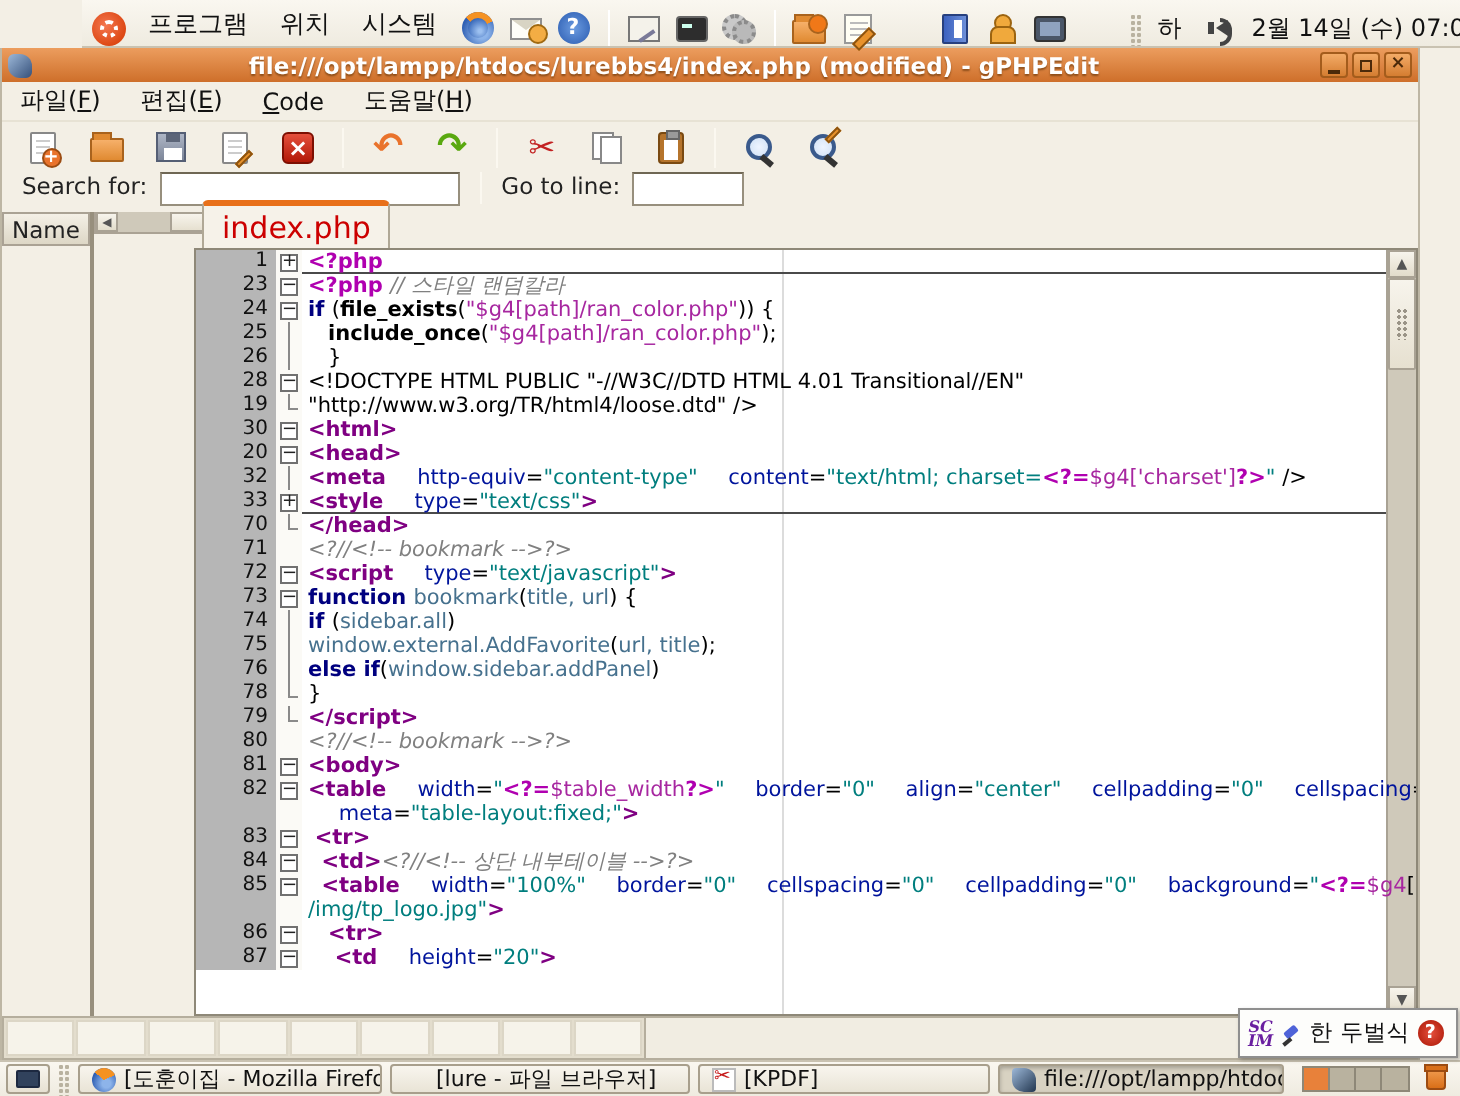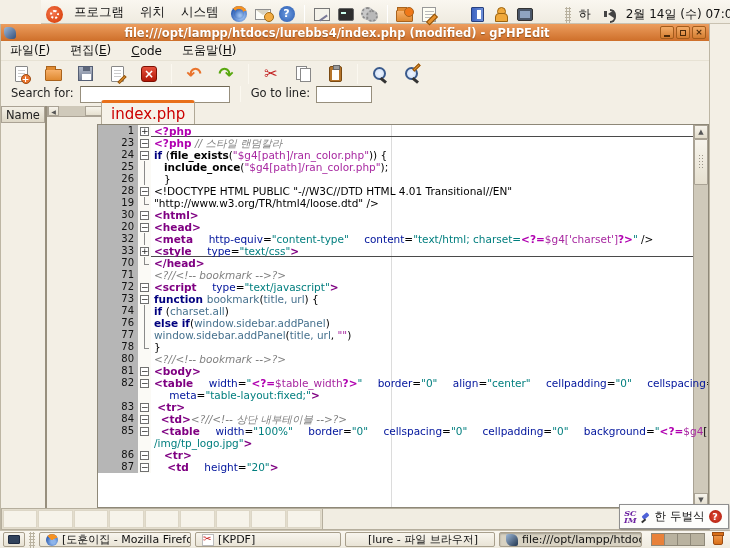--- a/index.html
+++ b/index.html
@@ -354,24 +354,25 @@
             <div class="code-row"><div class="gut">28</div><div class="fold box"><i>−</i></div><div class="ct"><span class="s-plain">&lt;!DOCTYPE HTML PUBLIC "-//W3C//DTD HTML 4.01 Transitional//EN"</span></div></div>
             <div class="code-row"><div class="gut">19</div><div class="fold end"></div><div class="ct"><span class="s-plain">"http://www.w3.org/TR/html4/loose.dtd" /&gt;</span></div></div>
             <div class="code-row"><div class="gut">30</div><div class="fold box"><i>−</i></div><div class="ct"><span class="s-tag">&lt;html&gt;</span></div></div>
             <div class="code-row"><div class="gut">20</div><div class="fold box"><i>−</i></div><div class="ct"><span class="s-tag">&lt;head&gt;</span></div></div>
             <div class="code-row"><div class="gut">32</div><div class="fold v"></div><div class="ct"><span class="s-tag">&lt;meta </span><span class="s-attr">http-equiv</span><span class="s-plain">=</span><span class="s-val">"content-type" </span><span class="s-attr">content</span><span class="s-plain">=</span><span class="s-val">"text/html; charset=</span><span class="s-php">&lt;?=</span><span class="s-str">$g4['charset']</span><span class="s-php">?&gt;</span><span class="s-val">"</span><span class="s-plain"> /&gt;</span></div></div>
             <div class="code-row ul"><div class="gut">33</div><div class="fold box"><i>+</i></div><div class="ct"><span class="s-tag">&lt;style </span><span class="s-attr">type</span><span class="s-plain">=</span><span class="s-val">"text/css"</span><span class="s-tag">&gt;</span></div></div>
             <div class="code-row"><div class="gut">70</div><div class="fold end"></div><div class="ct"><span class="s-tag">&lt;/head&gt;</span></div></div>
             <div class="code-row"><div class="gut">71</div><div class="fold"></div><div class="ct"><span class="s-com">&lt;?//&lt;!-- bookmark --&gt;?&gt;</span></div></div>
             <div class="code-row"><div class="gut">72</div><div class="fold box"><i>−</i></div><div class="ct"><span class="s-tag">&lt;script </span><span class="s-attr">type</span><span class="s-plain">=</span><span class="s-val">"text/javascript"</span><span class="s-tag">&gt;</span></div></div>
             <div class="code-row"><div class="gut">73</div><div class="fold box"><i>−</i></div><div class="ct"><span class="s-kw">function </span><span class="s-js">bookmark</span><span class="s-plain">(</span><span class="s-js">title, url</span><span class="s-plain">) {</span></div></div>
-            <div class="code-row"><div class="gut">74</div><div class="fold v"></div><div class="ct"><span class="s-kw">if </span><span class="s-plain">(</span><span class="s-js">charset.all</span><span class="s-plain">)</span></div></div>
+            <div class="code-row"><div class="gut">74</div><div class="fold v"></div><div class="ct"><span class="s-kw">if </span><span class="s-plain">(</span><span class="s-js">sidebar.all</span><span class="s-plain">)</span></div></div>
+            <div class="code-row"><div class="gut">75</div><div class="fold v"></div><div class="ct"><span class="s-js">window.external.AddFavorite</span><span class="s-plain">(</span><span class="s-js">url, title</span><span class="s-plain">);</span></div></div>
             <div class="code-row"><div class="gut">76</div><div class="fold v"></div><div class="ct"><span class="s-kw">else if</span><span class="s-plain">(</span><span class="s-js">window.sidebar.addPanel</span><span class="s-plain">)</span></div></div>
-            <div class="code-row"><div class="gut">77</div><div class="fold v"></div><div class="ct"><span class="s-js">window.sidebar.addPanel</span><span class="s-plain">(</span><span class="s-js">title, url</span><span class="s-plain">, </span><span class="s-str">""</span><span class="s-plain">)</span></div></div>
             <div class="code-row"><div class="gut">78</div><div class="fold end"></div><div class="ct"><span class="s-plain">}</span></div></div>
+            <div class="code-row"><div class="gut">79</div><div class="fold end"></div><div class="ct"><span class="s-tag">&lt;/script&gt;</span></div></div>
             <div class="code-row"><div class="gut">80</div><div class="fold"></div><div class="ct"><span class="s-com">&lt;?//&lt;!-- bookmark --&gt;?&gt;</span></div></div>
             <div class="code-row"><div class="gut">81</div><div class="fold box"><i>−</i></div><div class="ct"><span class="s-tag">&lt;body&gt;</span></div></div>
             <div class="code-row"><div class="gut">82</div><div class="fold box"><i>−</i></div><div class="ct"><span class="s-tag">&lt;table </span><span class="s-attr">width</span><span class="s-plain">=</span><span class="s-val">"</span><span class="s-php">&lt;?=</span><span class="s-str">$table_width</span><span class="s-php">?&gt;</span><span class="s-val">" </span><span class="s-attr">border</span><span class="s-plain">=</span><span class="s-val">"0" </span><span class="s-attr">align</span><span class="s-plain">=</span><span class="s-val">"center" </span><span class="s-attr">cellpadding</span><span class="s-plain">=</span><span class="s-val">"0" </span><span class="s-attr">cellspacing</span><span class="s-plain">=</span><span class="s-val">"0" </span><span class="s-attr">class</span></div></div>
             <div class="code-row"><div class="gut"></div><div class="fold"></div><div class="ct"><span class="s-plain"> </span><span class="s-attr">meta</span><span class="s-plain">=</span><span class="s-val">"table-layout:fixed;"</span><span class="s-tag">&gt;</span></div></div>
             <div class="code-row"><div class="gut">83</div><div class="fold box"><i>−</i></div><div class="ct"><span class="s-plain"> </span><span class="s-tag">&lt;tr&gt;</span></div></div>
             <div class="code-row"><div class="gut">84</div><div class="fold box"><i>−</i></div><div class="ct"><span class="s-plain">  </span><span class="s-tag">&lt;td&gt;</span><span class="s-com">&lt;?//&lt;!-- 상단 내부테이블 --&gt;?&gt;</span></div></div>
             <div class="code-row"><div class="gut">85</div><div class="fold box"><i>−</i></div><div class="ct"><span class="s-plain">  </span><span class="s-tag">&lt;table </span><span class="s-attr">width</span><span class="s-plain">=</span><span class="s-val">"100%" </span><span class="s-attr">border</span><span class="s-plain">=</span><span class="s-val">"0" </span><span class="s-attr">cellspacing</span><span class="s-plain">=</span><span class="s-val">"0" </span><span class="s-attr">cellpadding</span><span class="s-plain">=</span><span class="s-val">"0" </span><span class="s-attr">background</span><span class="s-plain">=</span><span class="s-val">"</span><span class="s-php">&lt;?=</span><span class="s-str">$g4</span><span class="s-plain">[path]</span><span class="s-php">?&gt;</span></div></div>
             <div class="code-row"><div class="gut"></div><div class="fold"></div><div class="ct"><span class="s-val">/img/tp_logo.jpg"</span><span class="s-tag">&gt;</span></div></div>
             <div class="code-row"><div class="gut">86</div><div class="fold box"><i>−</i></div><div class="ct"><span class="s-plain">   </span><span class="s-tag">&lt;tr&gt;</span></div></div>
             <div class="code-row"><div class="gut">87</div><div class="fold box"><i>−</i></div><div class="ct"><span class="s-plain">    </span><span class="s-tag">&lt;td </span><span class="s-attr">height</span><span class="s-plain">=</span><span class="s-val">"20"</span><span class="s-tag">&gt;</span></div></div>
@@ -415,27 +416,27 @@
 <div class="taskbar">
   <span class="show-desk">
       <span class="sd-ic"></span>
     </span>
   <span class="handle"></span>
   <span id="tk-items" style="display:flex;gap:4px;align-items:center;">
       <span class="tk-btn" style="width: 152px;">
         <span class="tb-icon i-firefox"></span>
         <span>[도훈이집 - Mozilla Firefox]</span>
       </span>
+      <span class="tk-btn" style="width: 150px;">
+        <span class="tb-icon i-file-manager"></span>
+        <span>[lure - 파일 브라우저]</span>
+      </span>
       <span class="tk-btn" style="width: 146px;">
         <span class="tb-icon i-kpdf"></span>
         <span>[KPDF]</span>
-      </span>
-      <span class="tk-btn" style="width: 150px;">
-        <span class="tb-icon i-file-manager"></span>
-        <span>[lure - 파일 브라우저]</span>
       </span>
       <span class="tk-btn active" style="width: 143px;">
         <span class="tb-icon i-gphpedit"></span>
         <span>file:///opt/lampp/htdocs/lu...</span>
       </span>
     </span>
   <span class="tk-spacer"></span>
   <span class="ws-switch" id="ws-switch">
       <span class="ws active"></span>
       <span class="ws"></span>

